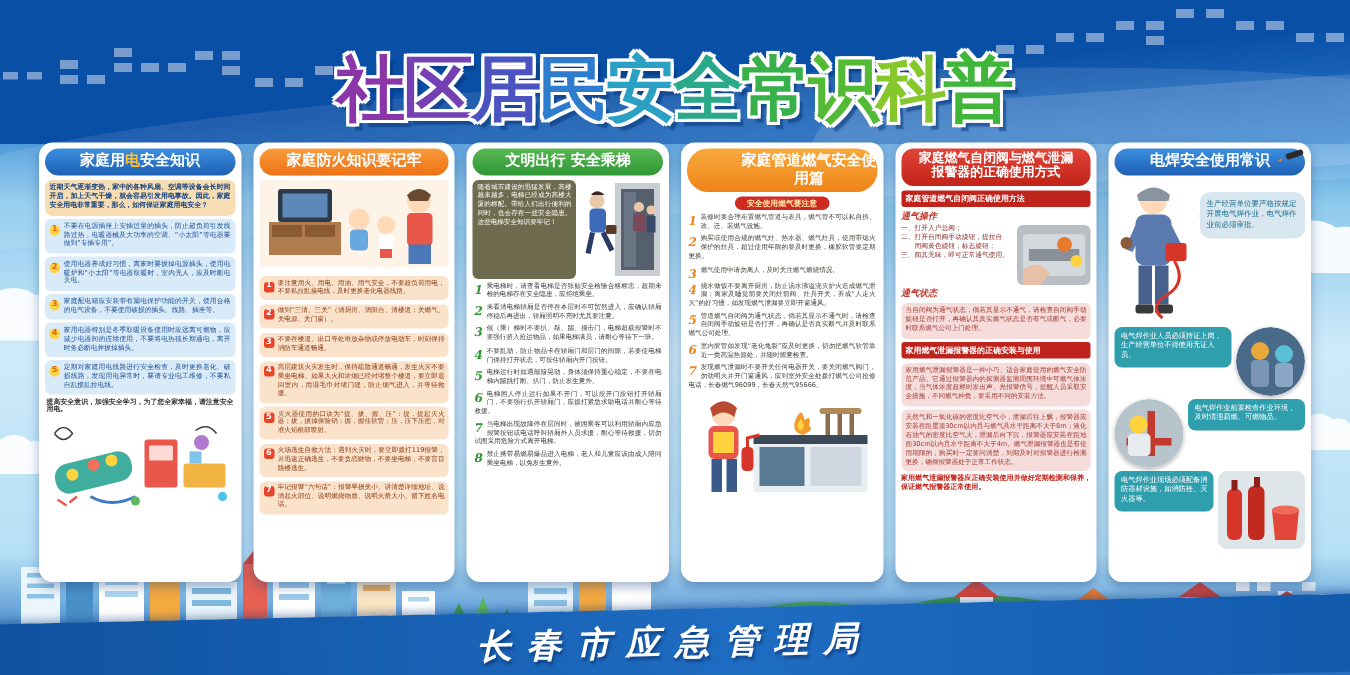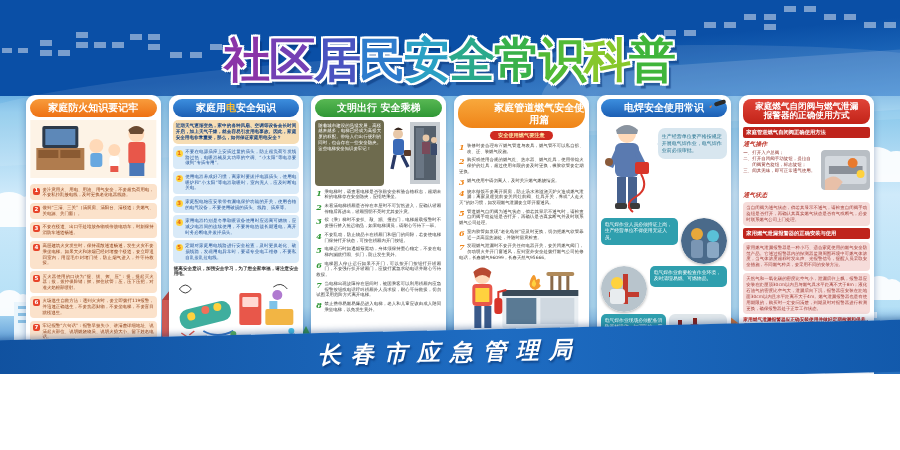--- a/index.html
+++ b/index.html
@@ -1,17 +1,17 @@
 <!DOCTYPE html>
 <html><head>
 <meta charset="utf-8">
 <style>
   html,body{margin:0;padding:0;}
   body{font-family:"DejaVu Sans","Liberation Sans",sans-serif;}
-  .poster{position:relative;width:900px;height:374px;overflow:hidden;
+  .poster{position:relative;width:900px;height:450px;overflow:hidden;
     background:linear-gradient(180deg,#0a4da5 0%,#2a7fd0 16%,#8cc9ec 30%,#cfeafa 52%,#b5e0f6 82%,#2a74c4 97%);}
   
   .top-band{position:absolute;left:0;top:0;width:100%;height:96px;z-index:1;
     background:linear-gradient(175deg,#0a4fa6 55%,#2f80cf 100%);}
   .top-band:after{content:"";position:absolute;left:-40px;top:52px;width:1000px;height:90px;
     background:rgba(255,255,255,.10);transform:rotate(-3deg);border-radius:100% 100% 0 0;}
   .streak{position:absolute;right:-60px;top:60px;width:420px;height:60px;z-index:1;
     background:rgba(255,255,255,.14);transform:skewY(-4deg);border-radius:40px;}
   
   .pix{position:absolute;z-index:2;}
@@ -217,69 +217,20 @@
       <g>
           <rect x="850" y="44" width="16" height="12" fill="#ffe9c8"></rect>
           <polygon points="846,44 858,36 870,44" fill="#c9453a"></polygon>
         </g>
     </g>
   </svg>
 
   <div class="panels">
 
     <section class="panel">
-      <div class="ph ph-orange">家庭防火知识要记牢</div>
-      <svg width="100%" height="58" viewBox="0 0 126 58">
-        <rect x="0" y="0" width="126" height="58" fill="#fdf3e6"></rect>
-        <rect x="6" y="28" width="48" height="22" fill="#b07c4e"></rect>
-          <rect x="8" y="30" width="20" height="8" fill="#8a5a32"></rect>
-          <rect x="30" y="30" width="20" height="8" fill="#8a5a32"></rect>
-        <rect x="12" y="6" width="36" height="22" rx="2" fill="#2d3a4a"></rect>
-          <rect x="15" y="9" width="30" height="16" fill="#5d88b8"></rect>
-        <circle cx="66" cy="26" r="7" fill="#ffd9b8"></circle>
-          <rect x="60" y="33" width="12" height="14" rx="3" fill="#68a8e0"></rect>
-        <circle cx="84" cy="30" r="6" fill="#ffd9b8"></circle>
-          <rect x="79" y="36" width="10" height="12" rx="3" fill="#fff"></rect>
-          <rect x="80" y="46" width="8" height="6" fill="#e8574a"></rect>
-        <circle cx="106" cy="14" r="8" fill="#ffd9b8"></circle>
-          <path d="M98 10 q8 -8 16 0 l-2 4 -12 0 Z" fill="#6a4a32"></path>
-        <rect x="98" y="22" width="17" height="22" rx="3" fill="#e8574a"></rect>
-          <rect x="99" y="43" width="15" height="13" fill="#4a78b8"></rect>
-      </svg>
-      <div class="p2-item">
-          <span class="num-sq">1</span>
-          <span>要注意用火、用电、用油、用气安全，不要超负荷用电，不要私拉乱接电线，及时更换老化电器线路。</span>
-        </div>
-      <div class="p2-item">
-          <span class="num-sq">2</span>
-          <span>做到“三清、三关”（清厨房、清阳台、清楼道；关燃气、关电源、关门窗）。</span>
-        </div>
-      <div class="p2-item">
-          <span class="num-sq">3</span>
-          <span>不要在楼道、出口等处堆放杂物或停放电动车，时刻保持消防车通道畅通。</span>
-        </div>
-      <div class="p2-item">
-          <span class="num-sq">4</span>
-          <span>高层建筑火灾发生时，保持疏散通道畅通，发生火灾不要乘坐电梯。如果大火和浓烟已经封堵整个楼道，要立即退回室内，用湿毛巾封堵门缝，防止烟气进入，并等待救援。</span>
-        </div>
-      <div class="p2-item">
-          <span class="num-sq">5</span>
-          <span>灭火器使用的口诀为“提、拔、握、压”：提，提起灭火器；拔，拔掉保险销；握，握住软管；压，压下压把，对准火焰根部喷射。</span>
-        </div>
-      <div class="p2-item">
-          <span class="num-sq">6</span>
-          <span>火场逃生自救方法：遇到火灾时，要立即拨打119报警，并迅速正确逃生，不要贪恋财物，不要坐电梯，不要盲目跳楼逃生。</span>
-        </div>
-      <div class="p2-item">
-          <span class="num-sq">7</span>
-          <span>牢记报警“六句话”：报警早损失小、讲清楚详细地址、说清起火部位、说明燃烧物质、说明火势大小、留下姓名电话。</span>
-        </div>
-    </section>
-
-    <section class="panel">
       <div class="ph ph-blue"><span>家庭用</span><span class="accent">电</span><span>安全知识</span></div>
       <div class="p1-intro">近期天气逐渐变热，家中的各种风扇、空调等设备会长时间开启，加上天气干燥，就会容易引发用电事故。因此，家庭安全用电非常重要，那么，如何保证家庭用电安全？</div>
       <div class="p1-item">
           <span class="num-dot">1</span>
           <span>不要在电源插座上安插过量的插头，防止超负荷引发线路过热，电暖器械及大功率的空调、“小太阳”等电器要做到“专插专用”。</span>
         </div>
       <div class="p1-item">
           <span class="num-dot">2</span>
           <span>使用电器养成好习惯，离家时要拔掉电源插头，使用电暖炉和“小太阳”等电器取暖时，室内无人，应及时断电关电。</span>
         </div>
@@ -308,20 +259,69 @@
         <rect x="66" y="14" width="22" height="32" rx="2" fill="#e8574a"></rect>
           <rect x="69" y="18" width="16" height="10" rx="1" fill="#ffd9d3"></rect>
         <rect x="92" y="30" width="28" height="16" rx="2" fill="#f2b544"></rect>
           <rect x="96" y="22" width="8" height="8" fill="#7ec3e8"></rect>
         <circle cx="104" cy="16" r="5" fill="#b07ad0"></circle>
           <path d="M30 52 q14 8 30 0" stroke="#3a7ac8" stroke-width="2" fill="none"></path>
         <path d="M8 54 l6 4 M16 56 l5 -4" stroke="#e8574a" stroke-width="1.5"></path>
         <circle cx="60" cy="55" r="3" fill="#5cb85c"></circle>
           <circle cx="118" cy="52" r="3" fill="#4ac3e8"></circle>
       </svg>
+    </section>
+
+    <section class="panel">
+      <div class="ph ph-orange">家庭防火知识要记牢</div>
+      <svg width="100%" height="58" viewBox="0 0 126 58">
+        <rect x="0" y="0" width="126" height="58" fill="#fdf3e6"></rect>
+        <rect x="6" y="28" width="48" height="22" fill="#b07c4e"></rect>
+          <rect x="8" y="30" width="20" height="8" fill="#8a5a32"></rect>
+          <rect x="30" y="30" width="20" height="8" fill="#8a5a32"></rect>
+        <rect x="12" y="6" width="36" height="22" rx="2" fill="#2d3a4a"></rect>
+          <rect x="15" y="9" width="30" height="16" fill="#5d88b8"></rect>
+        <circle cx="66" cy="26" r="7" fill="#ffd9b8"></circle>
+          <rect x="60" y="33" width="12" height="14" rx="3" fill="#68a8e0"></rect>
+        <circle cx="84" cy="30" r="6" fill="#ffd9b8"></circle>
+          <rect x="79" y="36" width="10" height="12" rx="3" fill="#fff"></rect>
+          <rect x="80" y="46" width="8" height="6" fill="#e8574a"></rect>
+        <circle cx="106" cy="14" r="8" fill="#ffd9b8"></circle>
+          <path d="M98 10 q8 -8 16 0 l-2 4 -12 0 Z" fill="#6a4a32"></path>
+        <rect x="98" y="22" width="17" height="22" rx="3" fill="#e8574a"></rect>
+          <rect x="99" y="43" width="15" height="13" fill="#4a78b8"></rect>
+      </svg>
+      <div class="p2-item">
+          <span class="num-sq">1</span>
+          <span>要注意用火、用电、用油、用气安全，不要超负荷用电，不要私拉乱接电线，及时更换老化电器线路。</span>
+        </div>
+      <div class="p2-item">
+          <span class="num-sq">2</span>
+          <span>做到“三清、三关”（清厨房、清阳台、清楼道；关燃气、关电源、关门窗）。</span>
+        </div>
+      <div class="p2-item">
+          <span class="num-sq">3</span>
+          <span>不要在楼道、出口等处堆放杂物或停放电动车，时刻保持消防车通道畅通。</span>
+        </div>
+      <div class="p2-item">
+          <span class="num-sq">4</span>
+          <span>高层建筑火灾发生时，保持疏散通道畅通，发生火灾不要乘坐电梯。如果大火和浓烟已经封堵整个楼道，要立即退回室内，用湿毛巾封堵门缝，防止烟气进入，并等待救援。</span>
+        </div>
+      <div class="p2-item">
+          <span class="num-sq">5</span>
+          <span>灭火器使用的口诀为“提、拔、握、压”：提，提起灭火器；拔，拔掉保险销；握，握住软管；压，压下压把，对准火焰根部喷射。</span>
+        </div>
+      <div class="p2-item">
+          <span class="num-sq">6</span>
+          <span>火场逃生自救方法：遇到火灾时，要立即拨打119报警，并迅速正确逃生，不要贪恋财物，不要坐电梯，不要盲目跳楼逃生。</span>
+        </div>
+      <div class="p2-item">
+          <span class="num-sq">7</span>
+          <span>牢记报警“六句话”：报警早损失小、讲清楚详细地址、说清起火部位、说明燃烧物质、说明火势大小、留下姓名电话。</span>
+        </div>
     </section>
 
     <section class="panel">
       <div class="ph ph-green">文明出行  安全乘梯</div>
       <div class="p3-introrow">
         <div class="p3-intro">随着城市建设的迅猛发展，高楼越来越多，电梯已经成为高楼大厦的标配。带给人们出行便利的同时，也会存在一些安全隐患。这些电梯安全知识要牢记！</div>
         <svg width="56" height="66" viewBox="0 0 56 66" style="flex:none">
           <rect x="24" y="2" width="30" height="62" fill="#c8cdd2"></rect>
             <rect x="28" y="6" width="22" height="54" fill="#55606c"></rect>
           <rect x="30" y="8" width="8" height="50" fill="#6a7684"></rect>
@@ -372,20 +372,46 @@
         <rect x="14" y="20" width="20" height="22" rx="4" fill="#e8574a"></rect>
           <rect x="17" y="24" width="14" height="14" fill="#ffd23e"></rect>
         <rect x="16" y="42" width="7" height="22" fill="#3a5a8a"></rect>
           <rect x="26" y="42" width="7" height="22" fill="#3a5a8a"></rect>
         <rect x="36" y="34" width="8" height="16" rx="3" fill="#d8352a"></rect>
           <path d="M40 34 l0 -6 8 -2" stroke="#d8352a" stroke-width="2" fill="none"></path>
       </svg>
     </section>
 
     <section class="panel">
+      <div class="ph ph-red"><span>家庭燃气自闭阀与燃气泄漏</span><br><span>报警器的正确使用方式</span></div>
+      <div class="p5-bar">家庭管道燃气自闭阀正确使用方法</div>
+      <div class="p5-label">通气操作</div>
+      <div class="p5-row">
+        <div class="p5-steps">一、打开入户总阀；
+二、打开自闭阀手动旋钮，提拉自
+　　闭阀黄色旋钮，标志旋钮；
+三、闻其无味，即可正常通气使用。</div>
+        <svg class="p5-photo" height="40" viewBox="0 0 50 40" preserveAspectRatio="none">
+          <rect width="50" height="40" rx="3" fill="#b8bec4"></rect>
+            <rect x="4" y="6" width="42" height="28" rx="3" fill="#d4d9de"></rect>
+          <rect x="8" y="16" width="34" height="8" fill="#8a9098"></rect>
+            <circle cx="32" cy="13" r="5" fill="#e87a2e"></circle>
+            <circle cx="40" cy="24" r="4" fill="#ffd23e"></circle>
+          <path d="M4 30 q10 -8 18 2 l-6 8 -12 0Z" fill="#e8c0a8"></path>
+        </svg>
+      </div>
+      <div class="p5-label">通气状态</div>
+      <div class="p5-box">当自闭阀为通气状态，倘若其显示不通气，请检查自闭阀手动旋钮是否打开，再确认其真实燃气状态是否有气或断气，必要时联系燃气公司上门处理。</div>
+      <div class="p5-bar">家用燃气泄漏报警器的正确安装与使用</div>
+      <div class="p5-box">家用燃气泄漏报警器是一种小巧、适合家庭使用的燃气安全防范产品。它通过报警器内的探测器监测周围环境中可燃气体浓度，当气体浓度超标时发出声、光报警信号，提醒人员采取安全措施，不同燃气种类，要采用不同的安装方法。</div>
+      <div class="p5-box">天然气和一氧化碳的密度比空气小，泄漏后往上飘，报警器应安装在距屋顶30cm以内且与燃气具水平距离不大于8m；液化石油气的密度比空气大，泄漏后向下沉，报警器应安装在距地面30cm以内且水平距离不大于4m。燃气泄漏报警器也是有使用期限的，购买时一定要问清楚，到期及时对报警器进行检测更换，确保报警器处于正常工作状态。</div>
+      <div class="p5-note">家用燃气泄漏报警器应正确安装使用并做好定期检测和保养，保证燃气报警器正常使用。</div>
+    </section>
+
+    <section class="panel">
       <div class="ph ph-blue">电焊安全使用常识</div>
       <svg class="torch" width="20" height="12" viewBox="0 0 20 12">
         <rect x="6" y="4" width="12" height="4" rx="2" fill="#2b2b2b" transform="rotate(-18 12 6)"></rect>
         <path d="M4 8 l-3 2 2 1Z" fill="#e87a2e"></path>
       </svg>
       <div class="p6-row">
         <svg width="54" height="96" viewBox="0 0 54 96" style="flex:none">
           <circle cx="26" cy="14" r="9" fill="#ffd9b8"></circle>
             <path d="M15 10 q11 -10 22 0 l-1 4 -20 0Z" fill="#8a94a0"></path>
           <rect x="14" y="23" width="24" height="34" rx="6" fill="#5a7ab0"></rect>
@@ -428,45 +454,19 @@
           <rect x="6" y="12" width="10" height="34" rx="4" fill="#d8352a"></rect>
             <rect x="9" y="6" width="4" height="7" fill="#8a2018"></rect>
           <rect x="20" y="10" width="11" height="36" rx="4" fill="#c22a20"></rect>
             <rect x="24" y="4" width="4" height="7" fill="#8a2018"></rect>
           <path d="M36 26 h18 l-2 20 h-14 Z" fill="#e0463a"></path>
             <ellipse cx="45" cy="26" rx="9" ry="3" fill="#f06a5a"></ellipse>
         </svg>
       </div>
     </section>
 
-    <section class="panel">
-      <div class="ph ph-red"><span>家庭燃气自闭阀与燃气泄漏</span><br><span>报警器的正确使用方式</span></div>
-      <div class="p5-bar">家庭管道燃气自闭阀正确使用方法</div>
-      <div class="p5-label">通气操作</div>
-      <div class="p5-row">
-        <div class="p5-steps">一、打开入户总阀；
-二、打开自闭阀手动旋钮，提拉自
-　　闭阀黄色旋钮，标志旋钮；
-三、闻其无味，即可正常通气使用。</div>
-        <svg class="p5-photo" height="40" viewBox="0 0 50 40" preserveAspectRatio="none">
-          <rect width="50" height="40" rx="3" fill="#b8bec4"></rect>
-            <rect x="4" y="6" width="42" height="28" rx="3" fill="#d4d9de"></rect>
-          <rect x="8" y="16" width="34" height="8" fill="#8a9098"></rect>
-            <circle cx="32" cy="13" r="5" fill="#e87a2e"></circle>
-            <circle cx="40" cy="24" r="4" fill="#ffd23e"></circle>
-          <path d="M4 30 q10 -8 18 2 l-6 8 -12 0Z" fill="#e8c0a8"></path>
-        </svg>
-      </div>
-      <div class="p5-label">通气状态</div>
-      <div class="p5-box">当自闭阀为通气状态，倘若其显示不通气，请检查自闭阀手动旋钮是否打开，再确认其真实燃气状态是否有气或断气，必要时联系燃气公司上门处理。</div>
-      <div class="p5-bar">家用燃气泄漏报警器的正确安装与使用</div>
-      <div class="p5-box">家用燃气泄漏报警器是一种小巧、适合家庭使用的燃气安全防范产品。它通过报警器内的探测器监测周围环境中可燃气体浓度，当气体浓度超标时发出声、光报警信号，提醒人员采取安全措施，不同燃气种类，要采用不同的安装方法。</div>
-      <div class="p5-box">天然气和一氧化碳的密度比空气小，泄漏后往上飘，报警器应安装在距屋顶30cm以内且与燃气具水平距离不大于8m；液化石油气的密度比空气大，泄漏后向下沉，报警器应安装在距地面30cm以内且水平距离不大于4m。燃气泄漏报警器也是有使用期限的，购买时一定要问清楚，到期及时对报警器进行检测更换，确保报警器处于正常工作状态。</div>
-      <div class="p5-note">家用燃气泄漏报警器应正确安装使用并做好定期检测和保养，保证燃气报警器正常使用。</div>
-    </section>
-
   </div>
 
   <div class="footer">
     <span class="agency">长春市应急管理局</span>
   </div>
 
 </div>
 
 </body></html>

